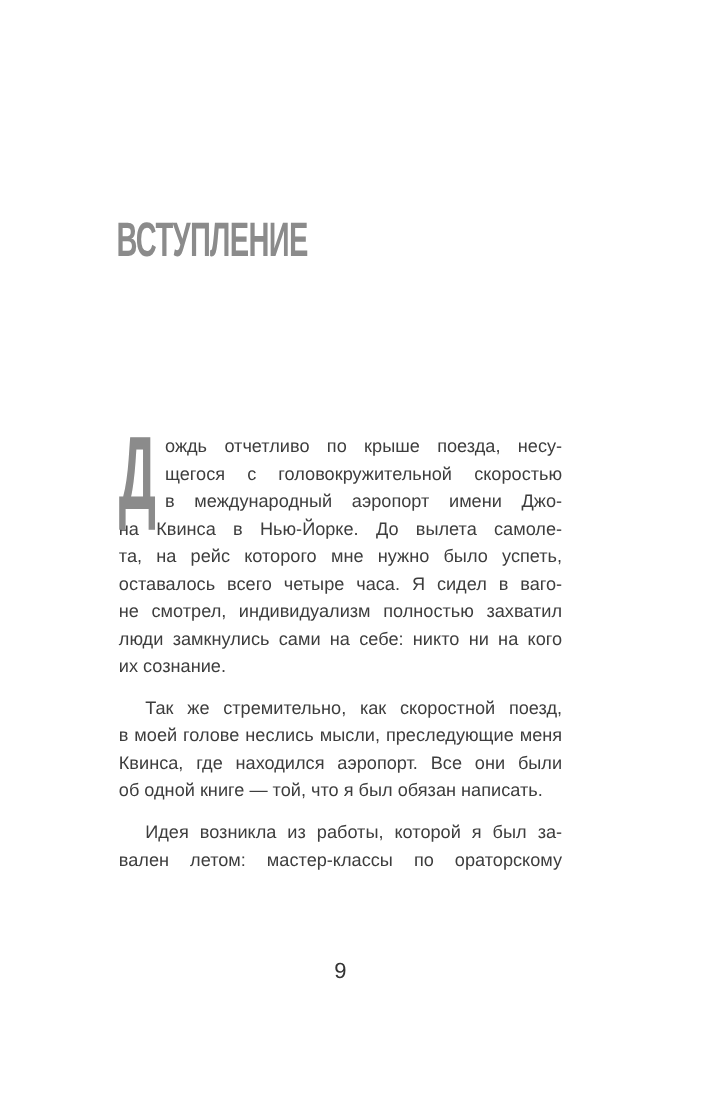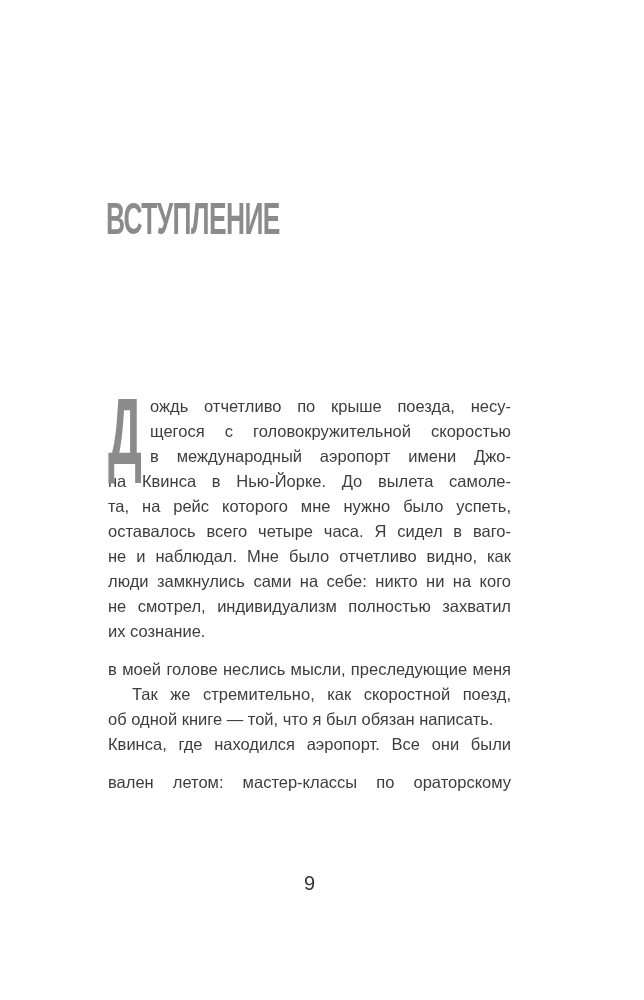--- a/index.html
+++ b/index.html
@@ -87,30 +87,30 @@
 
   <div class="text-block" id="paragraphs">
       <div class="para">
         <span class="drop-cap">Д</span>
         <div class="line beside">ождь отчетливо по крыше поезда, несу-</div>
         <div class="line beside">щегося с головокружительной скоростью</div>
         <div class="line beside">в международный аэропорт имени Джо-</div>
         <div class="line">на Квинса в Нью-Йорке. До вылета самоле-</div>
         <div class="line">та, на рейс которого мне нужно было успеть,</div>
         <div class="line">оставалось всего четыре часа. Я сидел в ваго-</div>
-        <div class="line">не и наблюдал. Мне было отчетливо видно, как</div>
+        <div class="line">не смотрел, индивидуализм полностью захватил</div>
         <div class="line">люди замкнулись сами на себе: никто ни на кого</div>
-        <div class="line">не смотрел, индивидуализм полностью захватил</div>
         <div class="line final">их сознание.</div>
       </div>
       <div class="para">
+        <div class="line indent">Так же стремительно, как скоростной поезд,</div>
         <div class="line">в моей голове неслись мысли, преследующие меня</div>
-        <div class="line indent">Так же стремительно, как скоростной поезд,</div>
+        <div class="line">Квинса, где находился аэропорт. Все они были</div>
         <div class="line final">об одной книге — той, что я был обязан написать.</div>
-        <div class="line">Квинса, где находился аэропорт. Все они были</div>
       </div>
       <div class="para">
+        <div class="line indent">Идея возникла из работы, которой я был за-</div>
         <div class="line">вален летом: мастер-классы по ораторскому</div>
       </div>
     </div>
 
   <div class="page-number">9</div>
 </div>
 
 </body></html>

